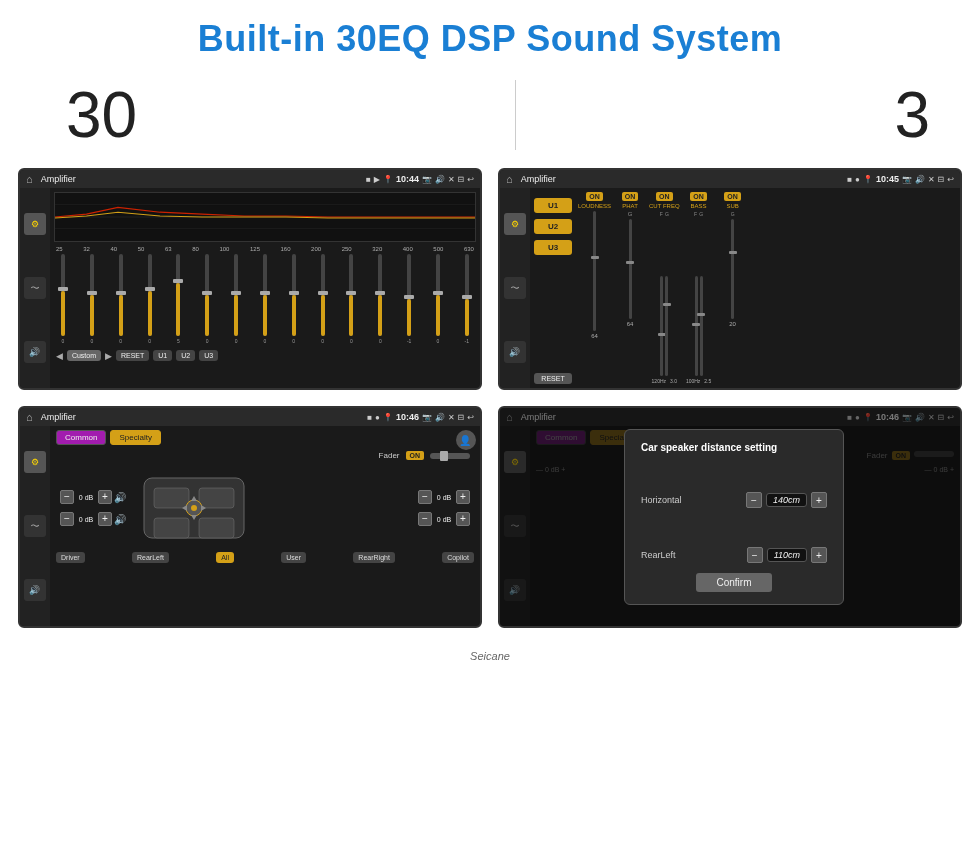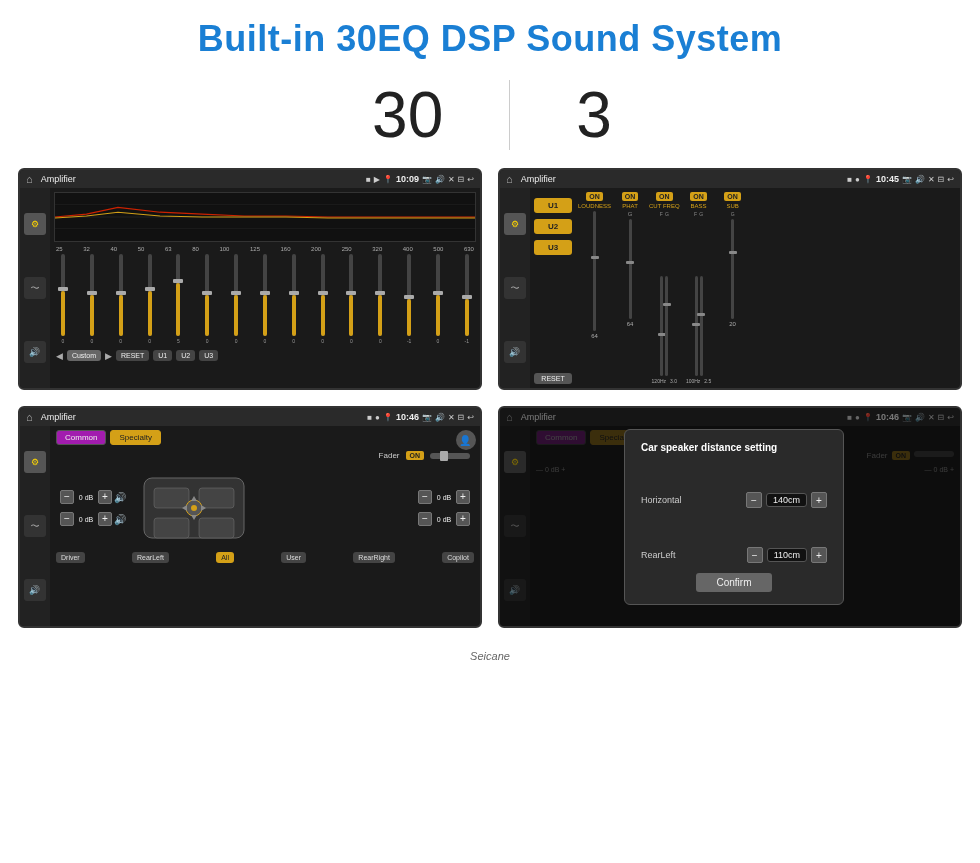--- a/index.html
+++ b/index.html
@@ -17,23 +17,23 @@
       padding: 18px 0 10px 0;
       font-size: 36px;
       font-weight: 900;
       color: #1a7fd4;
       letter-spacing: 0.5px;
     }
 
     
     .stats-row {
       display: flex;
-      justify-content: center;
-      align-items: center;
-      padding: 10px 0 18px 4px;
+      justify-content: space-between;
+      align-items: center;
+      padding: 10px 0 18px 16px;
       gap: 16px;
     }
     .stat-block {
       display: flex;
       align-items: center;
       gap: 10px;
       padding: 0 50px;
     }
     .stat-number {
       font-size: 64px;
@@ -462,20 +462,21 @@
 
     .dialog-cm {
       background: #111;
       border: 1px solid #555;
       border-radius: 3px;
       padding: 1px 6px;
       font-size: 9px;
       color: #eee;
       min-width: 40px;
       text-align: center;
+      font-style: italic;
     }
 
     .dialog-confirm {
       background: #666;
       color: #eee;
       border: none;
       border-radius: 3px;
       padding: 4px 20px;
       font-size: 10px;
       cursor: pointer;
@@ -511,21 +512,21 @@
 
   <div class="screen">
 
     <div class="status-bar">
       <span class="home-icon">⌂</span>
       <span class="title">Amplifier</span>
       <span class="icons">
         <span>■</span>
         <span>▶</span>
         <span>📍</span>
-        <span class="time">10:09</span>
+        <span class="time">10:44</span>
         <span>📷</span>
         <span>🔊</span>
         <span>✕</span>
         <span>⊟</span>
         <span>↩</span>
       </span>
     </div>
 
     <div class="screen-content">
 

